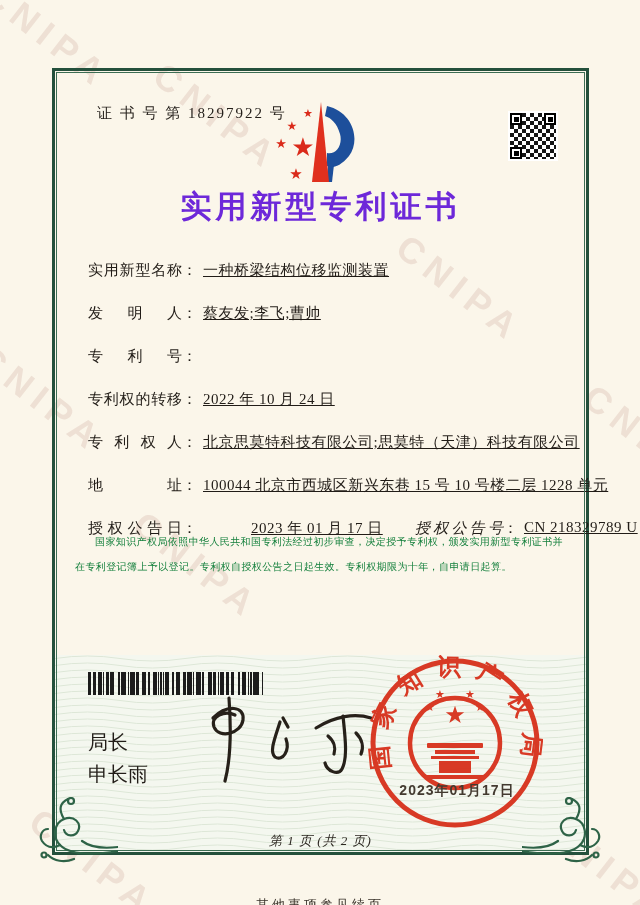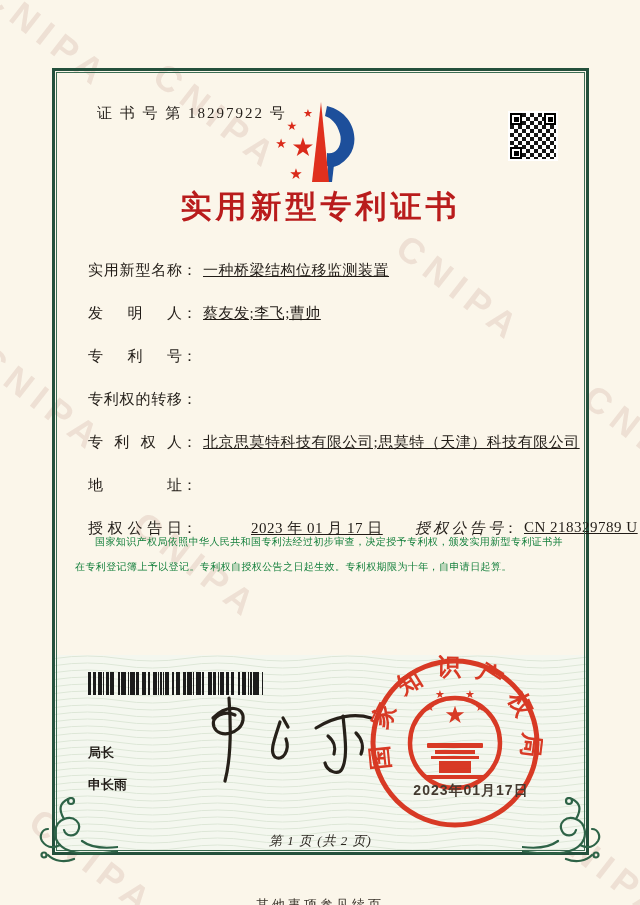--- a/index.html
+++ b/index.html
@@ -50,21 +50,21 @@
     position:relative;width:100%;height:100%;
     background:
       conic-gradient(#151515 0 90deg,#fff 0 180deg,#151515 0 270deg,#fff 0) 0 0/8px 8px;
   }
   .finder{position:absolute;width:12px;height:12px;border:2.5px solid #000;background:#fff;box-sizing:border-box;}
   .finder::after{content:"";position:absolute;inset:1.5px;background:#000;}
   .finder.tl{left:0;top:0;} .finder.tr{right:0;top:0;} .finder.bl{left:0;bottom:0;}
   .title{
     position:absolute;left:0;right:0;top:115px;z-index:2;
     text-align:center;font-size:31px;font-weight:700;
-    letter-spacing:4px;color:#b91c1c;
+    letter-spacing:4px;color:#6d28d9;
   }
   
   .fields{
     position:absolute;left:33px;top:190px;width:478px;z-index:2;
     font-size:15px;color:#211c17;
   }
   .frow{display:flex;align-items:flex-start;margin-bottom:24px;height:19px;white-space:nowrap;}
   .flabel{
     display:inline-block;width:94px;text-align:justify;text-align-last:justify;
     letter-spacing:0;flex:none;
@@ -89,29 +89,28 @@
   .barcode{
     position:absolute;left:33px;top:601px;width:175px;height:23px;z-index:3;
     background-image:
       repeating-linear-gradient(90deg,#1c1c1c 0 2px,transparent 2px 6px),
       repeating-linear-gradient(90deg,#1c1c1c 0 1px,transparent 1px 5px),
       repeating-linear-gradient(90deg,#1c1c1c 0 3px,transparent 3px 11px);
   }
   
   .director{
     position:absolute;left:33px;top:655px;z-index:3;
-    font-size:13px;font-weight:700;color:#221d18;line-height:32px;
+    font-size:20px;font-weight:400;color:#221d18;line-height:32px;
     font-family:"Liberation Sans","DejaVu Sans",sans-serif;
-    margin-top:11px;
   }
   .signature{position:absolute;left:128px;top:615px;z-index:3;}
   
   .seal{position:absolute;left:312px;top:584px;z-index:3;opacity:.95;}
   .seal-date{
-    position:absolute;left:326px;top:711px;width:180px;z-index:4;
+    position:absolute;left:312px;top:711px;width:180px;z-index:4;
     text-align:center;font-size:14px;font-weight:700;color:#433a30;
     letter-spacing:1px;font-family:"Liberation Sans","DejaVu Sans",sans-serif;
   }
   
   .pagenum{
     position:absolute;left:0;right:0;top:761px;z-index:3;
     text-align:center;font-size:13px;color:#2c2721;letter-spacing:1px;font-style:italic;
   }
   .footnote{
     position:absolute;left:0;right:0;top:896px;z-index:2;
@@ -176,29 +175,31 @@
           <span class="fcolon">：</span>
         <span class="fvalue">蔡友发;李飞;曹帅</span>
       </div>
       <div class="frow">
         <span class="flabel">专利号</span>
           <span class="fcolon">：</span>
       </div>
       <div class="frow">
         <span class="flabel">专利权的转移</span>
           <span class="fcolon">：</span>
+        <span class="fvalue">2022 年 10 月 24 日</span>
       </div>
       <div class="frow">
         <span class="flabel">专利权人</span>
           <span class="fcolon">：</span>
         <span class="fvalue">北京思莫特科技有限公司;思莫特（天津）科技有限公司</span>
       </div>
       <div class="frow">
         <span class="flabel">地址</span>
           <span class="fcolon">：</span>
+        <span class="fvalue">100044 北京市西城区新兴东巷 15 号 10 号楼二层 1228 单元</span>
       </div>
       <div class="frow double">
         <span class="flabel">授权公告日</span>
           <span class="fcolon">：</span>
         <span class="fvalue first">2023 年 01 月 17 日</span>
         <span class="flabel second">授权公告号</span>
           <span class="fcolon">：</span>
         <span class="fvalue">CN 218329789 U</span>
       </div>
     </div>

